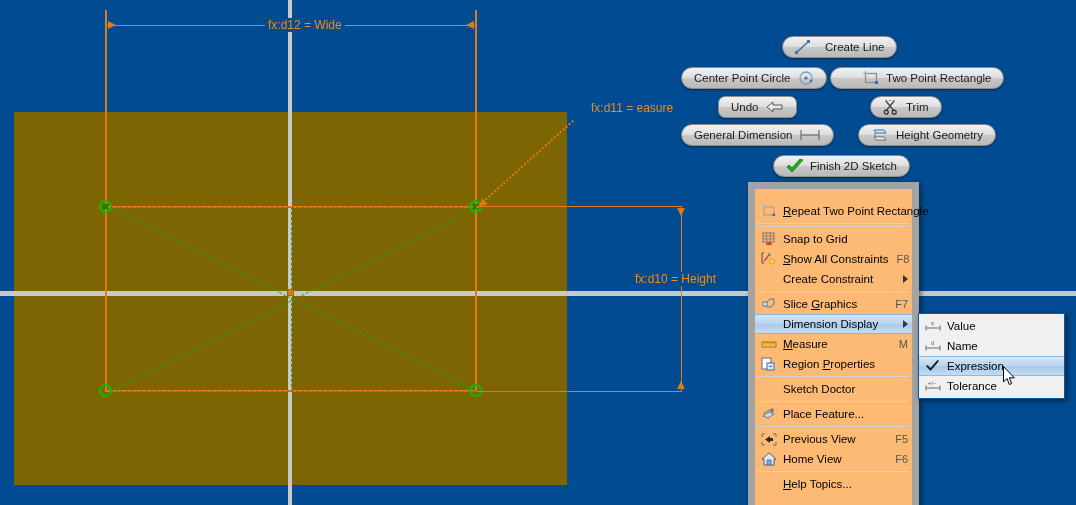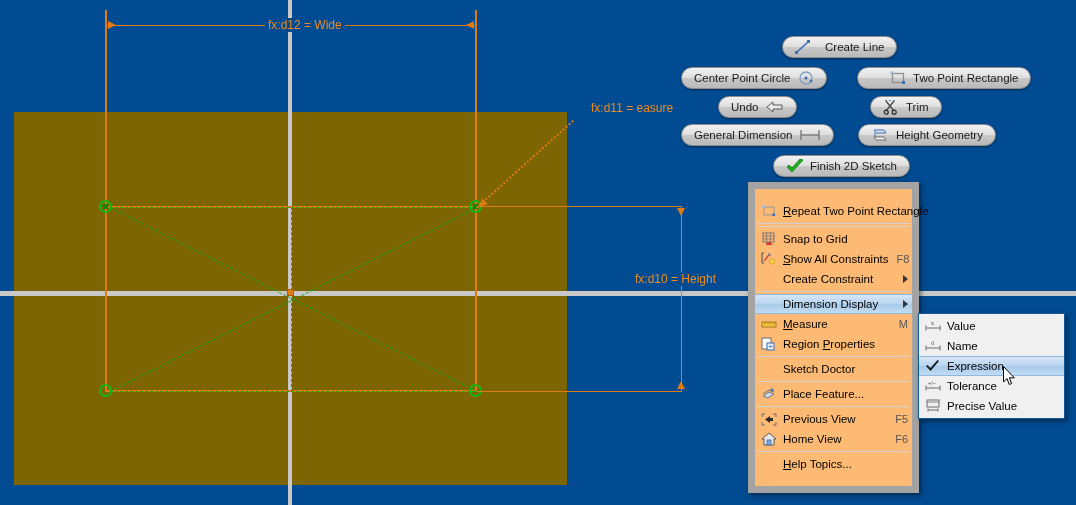--- a/index.html
+++ b/index.html
@@ -271,32 +271,32 @@
     <span>Center Point Circle</span>
     <span class="ic">
       <svg width="16" height="16" viewBox="0 0 16 16">
           <circle cx="8" cy="8" r="6" fill="none" stroke="#7f9ec4" stroke-width="1.3"></circle>
           <circle cx="8" cy="8" r="1.6" fill="#3a6fb5"></circle>
           <circle cx="13" cy="11" r="1.3" fill="#3a6fb5"></circle>
         </svg>
     </span>
   </div>
 
-  <div class="mm-btn" style="left:857px; top:67px;padding-left:32px;">
+  <div class="mm-btn" style="left:830px; top:67px;padding-left:32px;">
     <span class="ic">
       <svg width="16" height="14" viewBox="0 0 16 14">
           <rect x="2.5" y="2.5" width="11" height="9" fill="none" stroke="#8b8b8b" stroke-width="1.2"></rect>
           <rect x="0.5" y="0.5" width="3" height="3" fill="#9fb7d4"></rect>
           <rect x="12" y="10" width="3" height="3" fill="#3a6fb5"></rect>
         </svg>
     </span>
     <span>Two Point Rectangle</span>
   </div>
 
-  <div class="mm-btn" style="left:718px; top:96px;">
+  <div class="mm-btn" style="left:718px; top:96px;border-radius:7px;">
     <span>Undo</span>
     <span class="ic">
       <svg width="18" height="14" viewBox="0 0 18 14">
           <path d="M7 2 L1 7 L7 12 L7 9 L16 9 L16 5 L7 5 Z" fill="#e9e9e9" stroke="#5a5a5a" stroke-width="1"></path>
         </svg>
     </span>
   </div>
 
   <div class="mm-btn" style="left:870px; top:96px;justify-content:space-between;">
     <span class="ic">
@@ -384,20 +384,30 @@
       <span class="mi-key">F8</span>
     </div>
 
     <div class="menu-item">
       <span class="mi-icon"></span>
       <span class="mi-label">Create Constraint</span>
       <span class="mi-arrow"></span>
     </div>
     <div class="menu-sep"></div>
 
+    <div class="menu-item">
+      <span class="mi-icon">
+        <svg width="16" height="14" viewBox="0 0 16 14">
+            <path d="M2 9 L6 9 L6 5 L2 5 Z" fill="#dce8f5" stroke="#3a6fb5" stroke-width="0.9"></path>
+            <path d="M6 5 L9 2 L13 2 L13 7 L10 10 L6 10" fill="none" stroke="#3a6fb5" stroke-width="0.9"></path>
+          </svg>
+      </span>
+      <span class="mi-label">Slice <u>G</u>raphics</span>
+      <span class="mi-key">F7</span>
+    </div>
 
     <div class="menu-item sel">
       <span class="mi-icon"></span>
       <span class="mi-label">Dimension Display</span>
       <span class="mi-arrow"></span>
     </div>
 
     <div class="menu-item">
       <span class="mi-icon">
         <svg width="16" height="12" viewBox="0 0 16 12">
@@ -511,32 +521,20 @@
         <svg width="18" height="14" viewBox="0 0 18 14">
             <text x="4" y="6" font-size="5.5" fill="#4a4a4a" font-family="sans-serif">+/−</text>
             <line x1="2" y1="9" x2="16" y2="9" stroke="#6b6b6b" stroke-width="1"></line>
             <line x1="2" y1="6.5" x2="2" y2="11.5" stroke="#6b6b6b" stroke-width="1"></line>
             <line x1="16" y1="6.5" x2="16" y2="11.5" stroke="#6b6b6b" stroke-width="1"></line>
           </svg>
       </span>
       <span class="mi-label">Tolerance</span>
     </div>
 
-    <div class="menu-item">
-      <span class="mi-icon">
-        <svg width="18" height="14" viewBox="0 0 18 14">
-            <rect x="3" y="1" width="12" height="7" fill="none" stroke="#6b6b6b" stroke-width="1"></rect>
-            <line x1="3" y1="3" x2="15" y2="3" stroke="#6b6b6b" stroke-width="0.8"></line>
-            <line x1="4" y1="11" x2="14" y2="11" stroke="#6b6b6b" stroke-width="1"></line>
-            <line x1="4" y1="9.5" x2="4" y2="12.5" stroke="#6b6b6b" stroke-width="1"></line>
-            <line x1="14" y1="9.5" x2="14" y2="12.5" stroke="#6b6b6b" stroke-width="1"></line>
-          </svg>
-      </span>
-      <span class="mi-label">Precise Value</span>
-    </div>
   </div>
 
   <div id="cursor">
     <svg width="14" height="21" viewBox="0 0 14 21">
       <path d="M0.5 0.5 L0.5 16 L4 12.5 L6.3 18.5 L8.6 17.5 L6.4 11.8 L11.3 11.8 Z" fill="#ffffff" stroke="#000000" stroke-width="1"></path>
     </svg>
   </div>
 
 </div>
 

